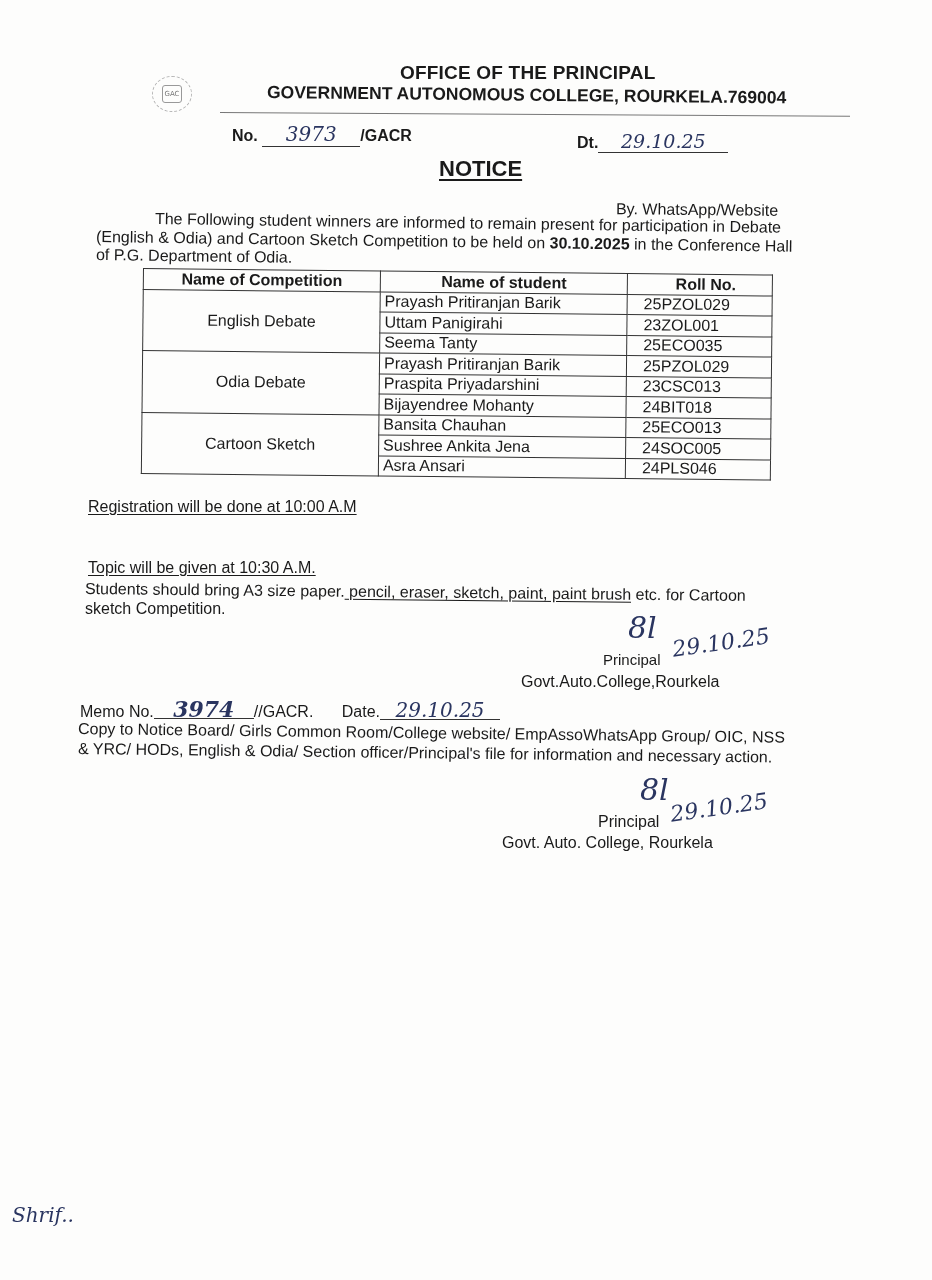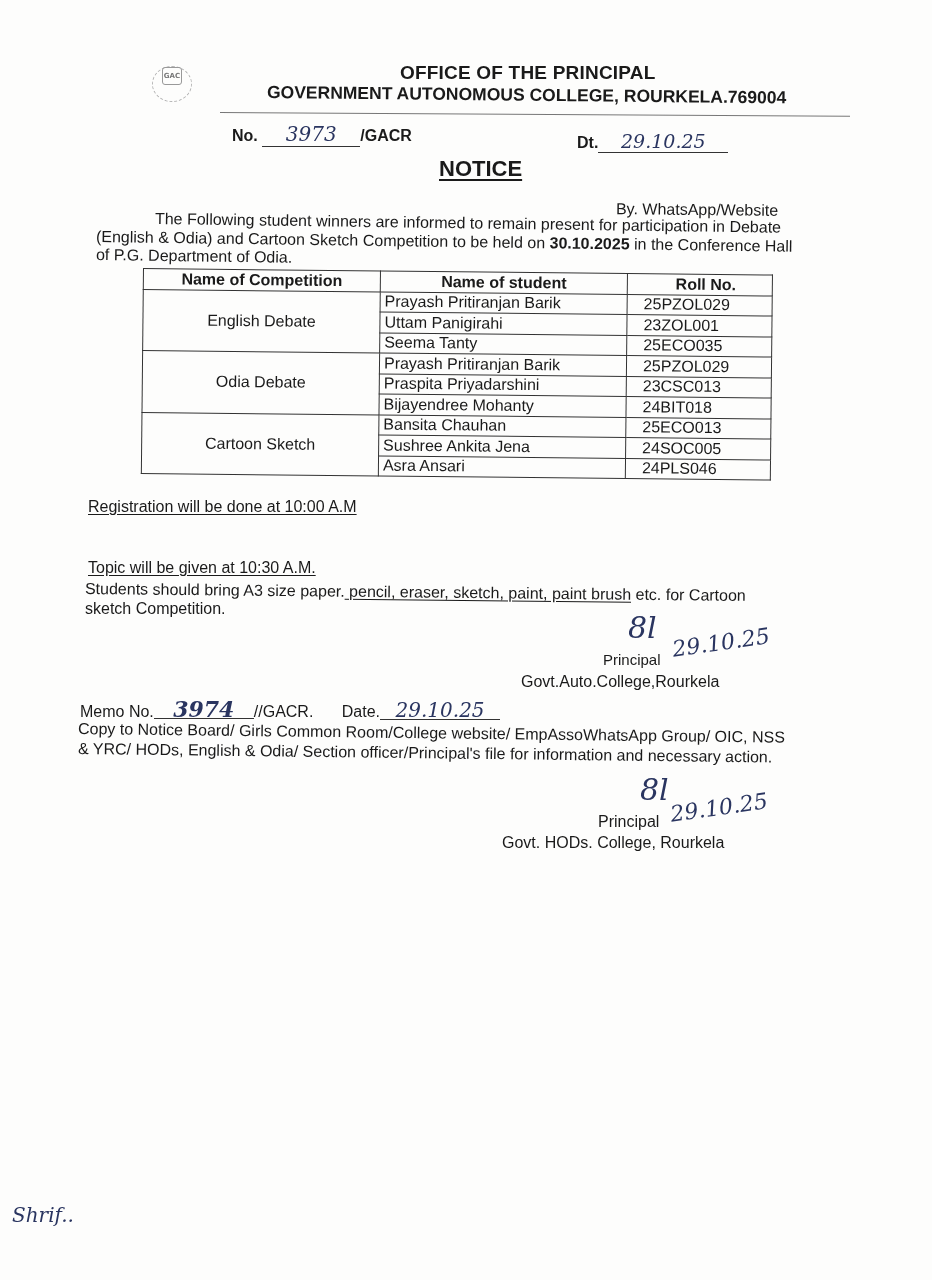--- a/index.html
+++ b/index.html
@@ -1,22 +1,22 @@
 <!DOCTYPE html>
 <html><head>
 <meta charset="utf-8">
 <style>
   html, body { margin:0; padding:0; }
   body { width:932px; height:1280px; background:#fdfdfc; position:relative; overflow:hidden;
          font-family:"Liberation Sans", "DejaVu Sans", sans-serif; color:#1a1a1a; }
   .abs { position:absolute; white-space:nowrap; }
   .hand { font-family:"DejaVu Serif", serif; font-style:italic; color:#2a3560; }
-  .logo { left:152px; top:66px; width:38px; height:34px; border-radius:50%;
-          border:1px dashed #b5b5b5; display:flex; justify-content:center;
-          font-size:9px; color:#777; font-family:"DejaVu Sans", sans-serif;font-weight:bold; }
+  .logo { left:152px; top:76px; width:38px; height:34px; border-radius:50%;
+          border:1px dashed #b5b5b5; display:flex; align-items:center; justify-content:center;
+          font-size:9px; color:#777; font-family:"DejaVu Sans", sans-serif; }
   .logo-inner { width:18px; height:16px; border:1px solid #999; border-radius:3px; display:flex;
                 align-items:center; justify-content:center; font-size:7px; }
   .h1 { left:400px; top:62px; font-size:19px; font-weight:bold; letter-spacing:0.2px; }
   .h2 { left:267px; top:82px; font-size:17.5px; font-weight:bold; transform:rotate(0.6deg); transform-origin:left; }
   .rule { left:220px; top:112px; width:630px; height:0; border-top:1.5px solid #777; transform:rotate(0.35deg); transform-origin:left; }
   .ref { font-size:16px; font-weight:bold; }
   .blank { display:inline-block; border-bottom:1.3px solid #333; min-width:40px; text-align:center; }
   .notice { left:439px; top:156px; font-size:22px; font-weight:bold; text-decoration:underline; text-underline-offset:3px; }
   .by { left:616px; top:201px; font-size:16px; transform:rotate(0.6deg); }
   .para { font-size:16px; line-height:18px; transform-origin:left; }
@@ -123,15 +123,15 @@
 <div class="abs para" style="left:80px; top:700px;">
   <span>Memo No.</span><span class="blank hand" style="min-width:100px;font-size:22px;font-weight:bold;">3974</span><span>//GACR.</span>
   <span style="margin-left:24px;">Date.</span><span class="blank hand" style="min-width:120px;font-size:20px;">29.10.25</span>
 </div>
 <div class="abs para" style="left:78px; top:720px; transform:rotate(0.7deg);">Copy to Notice Board/ Girls Common Room/College website/ EmpAssoWhatsApp Group/ OIC, NSS</div>
 <div class="abs para" style="left:78px; top:740px; transform:rotate(0.7deg);">&amp; YRC/ HODs, English &amp; Odia/ Section officer/Principal's file for information and necessary action.</div>
 
 <div class="abs hand sigmark" style="left:640px; top:772px;">8l</div>
 <div class="abs hand" style="left:670px; top:795px; font-size:22px; transform:rotate(-8deg);">29.10.25</div>
 <div class="abs para" style="left:598px; top:813px;">Principal</div>
-<div class="abs para" style="left:502px; top:834px;">Govt. HODs. College, Rourkela</div>
+<div class="abs para" style="left:502px; top:834px;">Govt. Auto. College, Rourkela</div>
 
 <div class="abs hand" style="left:12px; top:1203px; font-size:20px;">Shrif..</div>
 
 </body></html>

